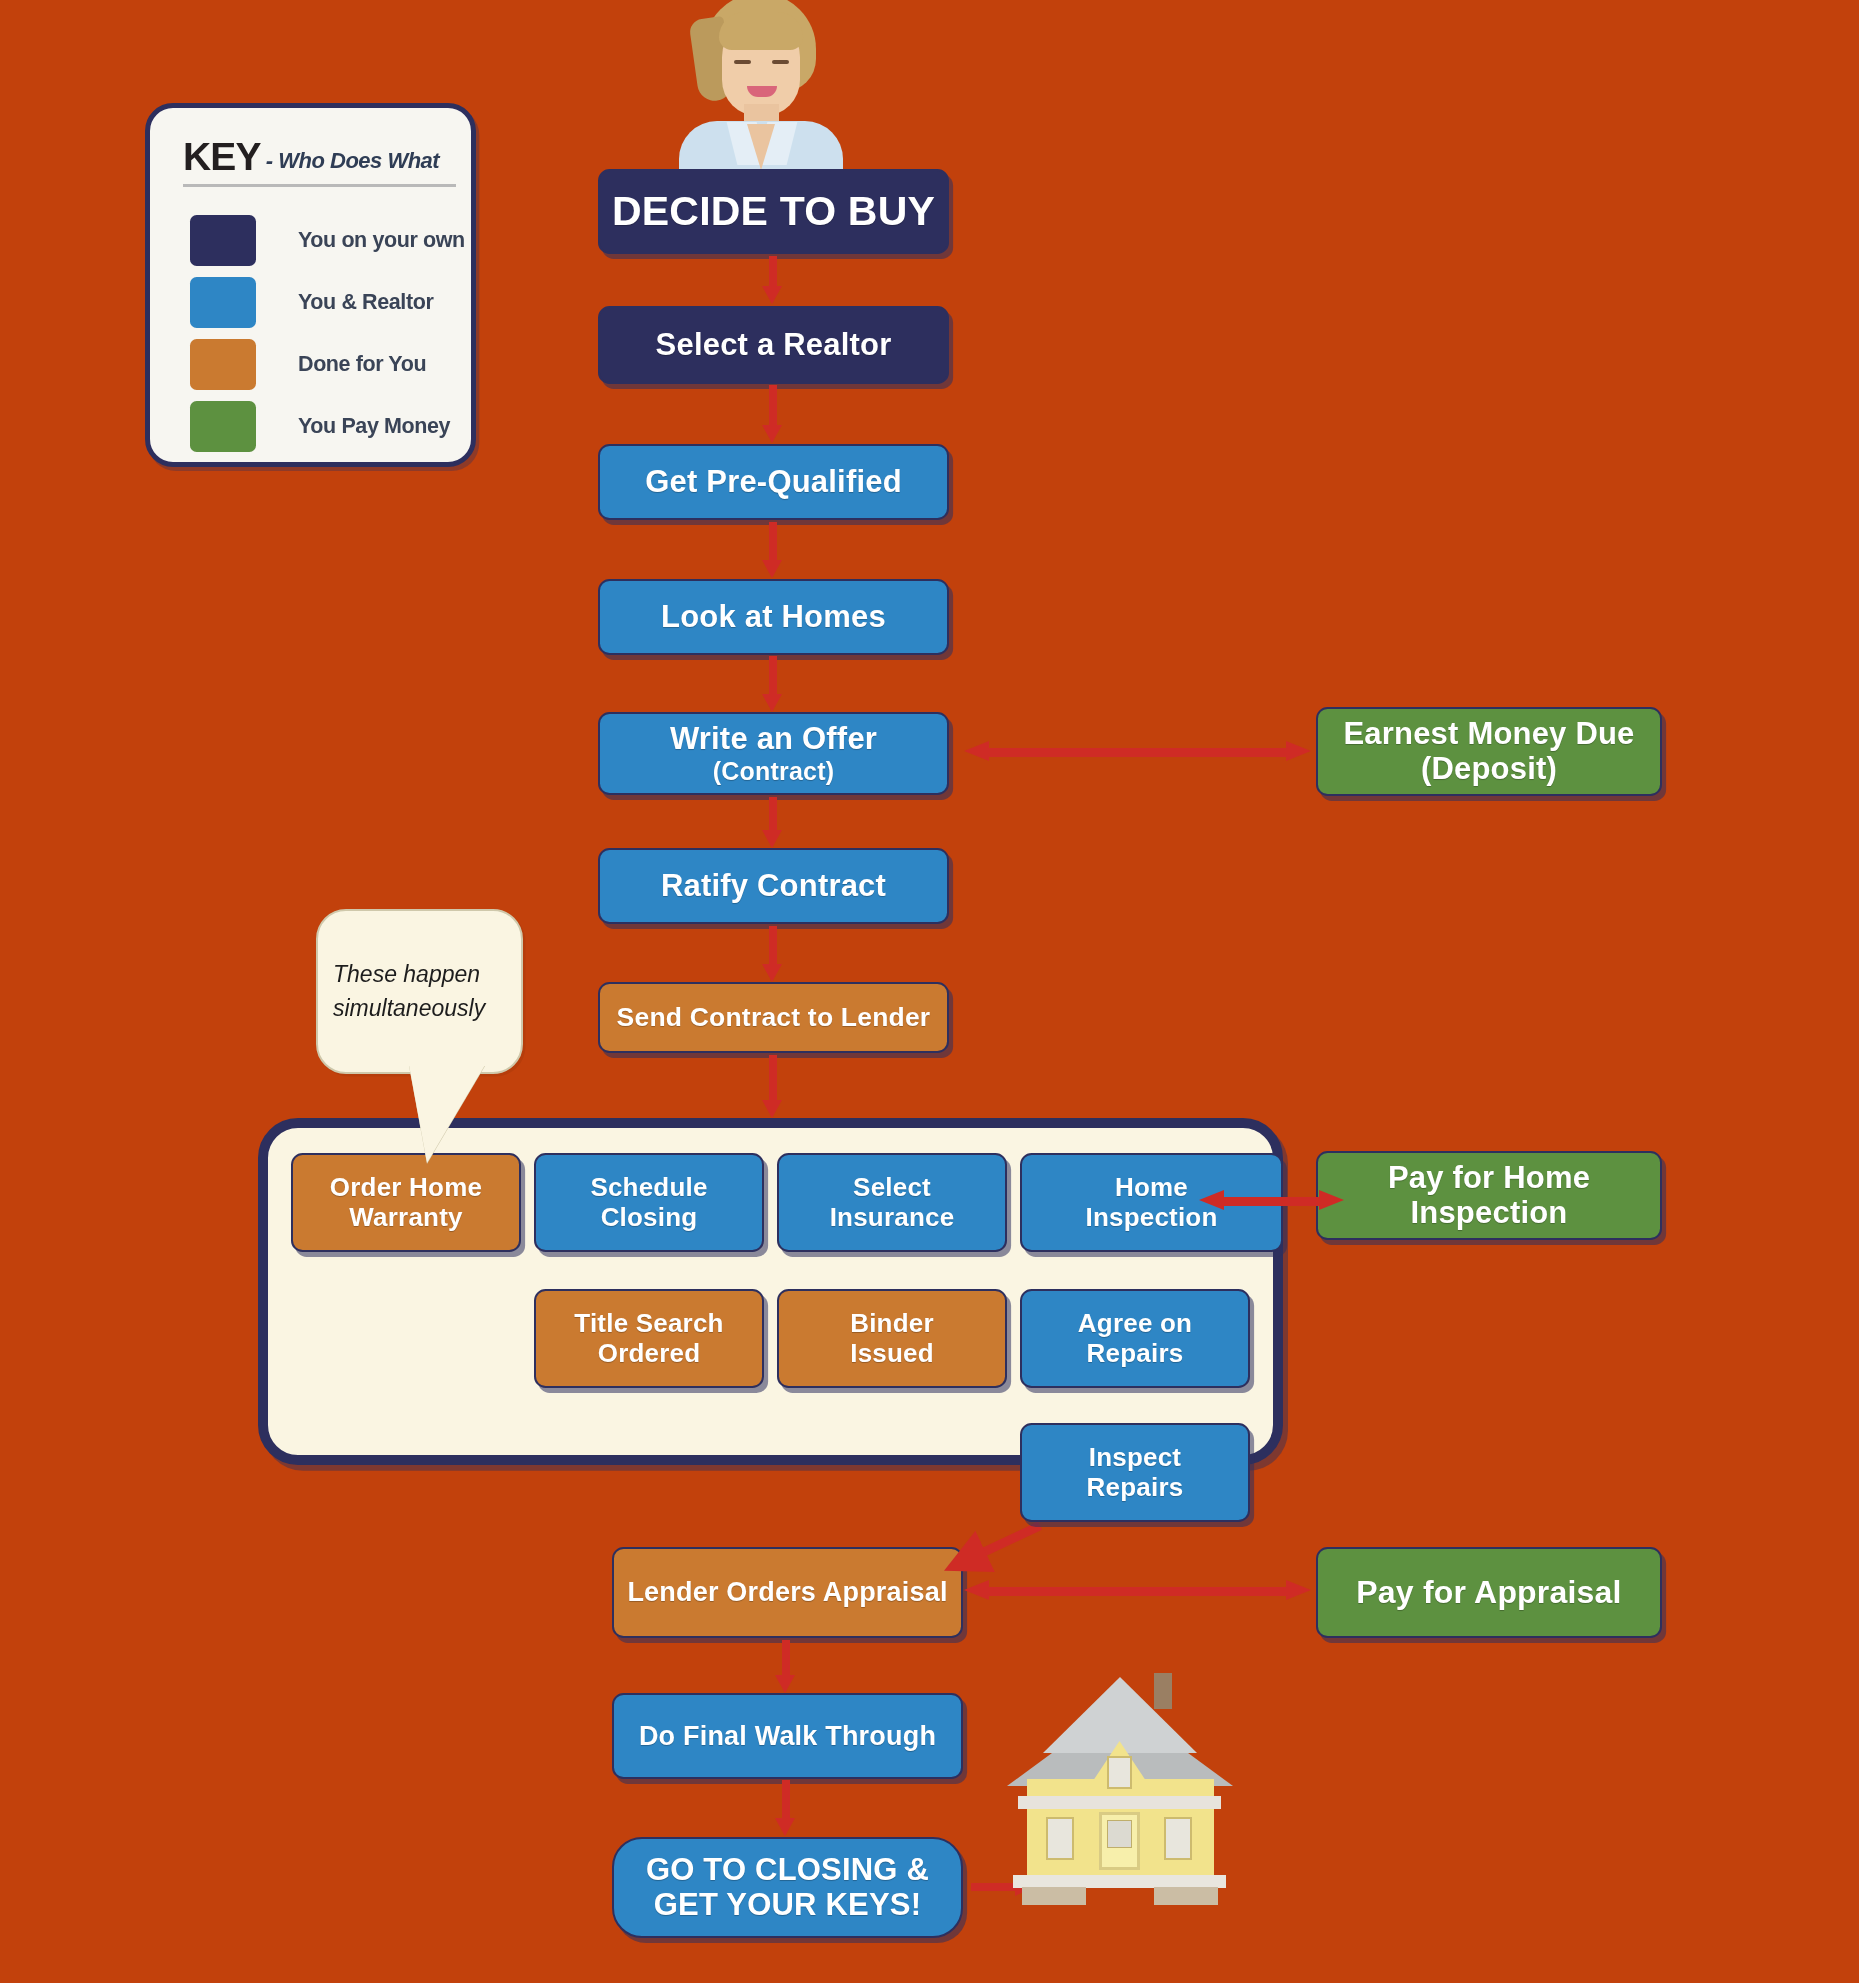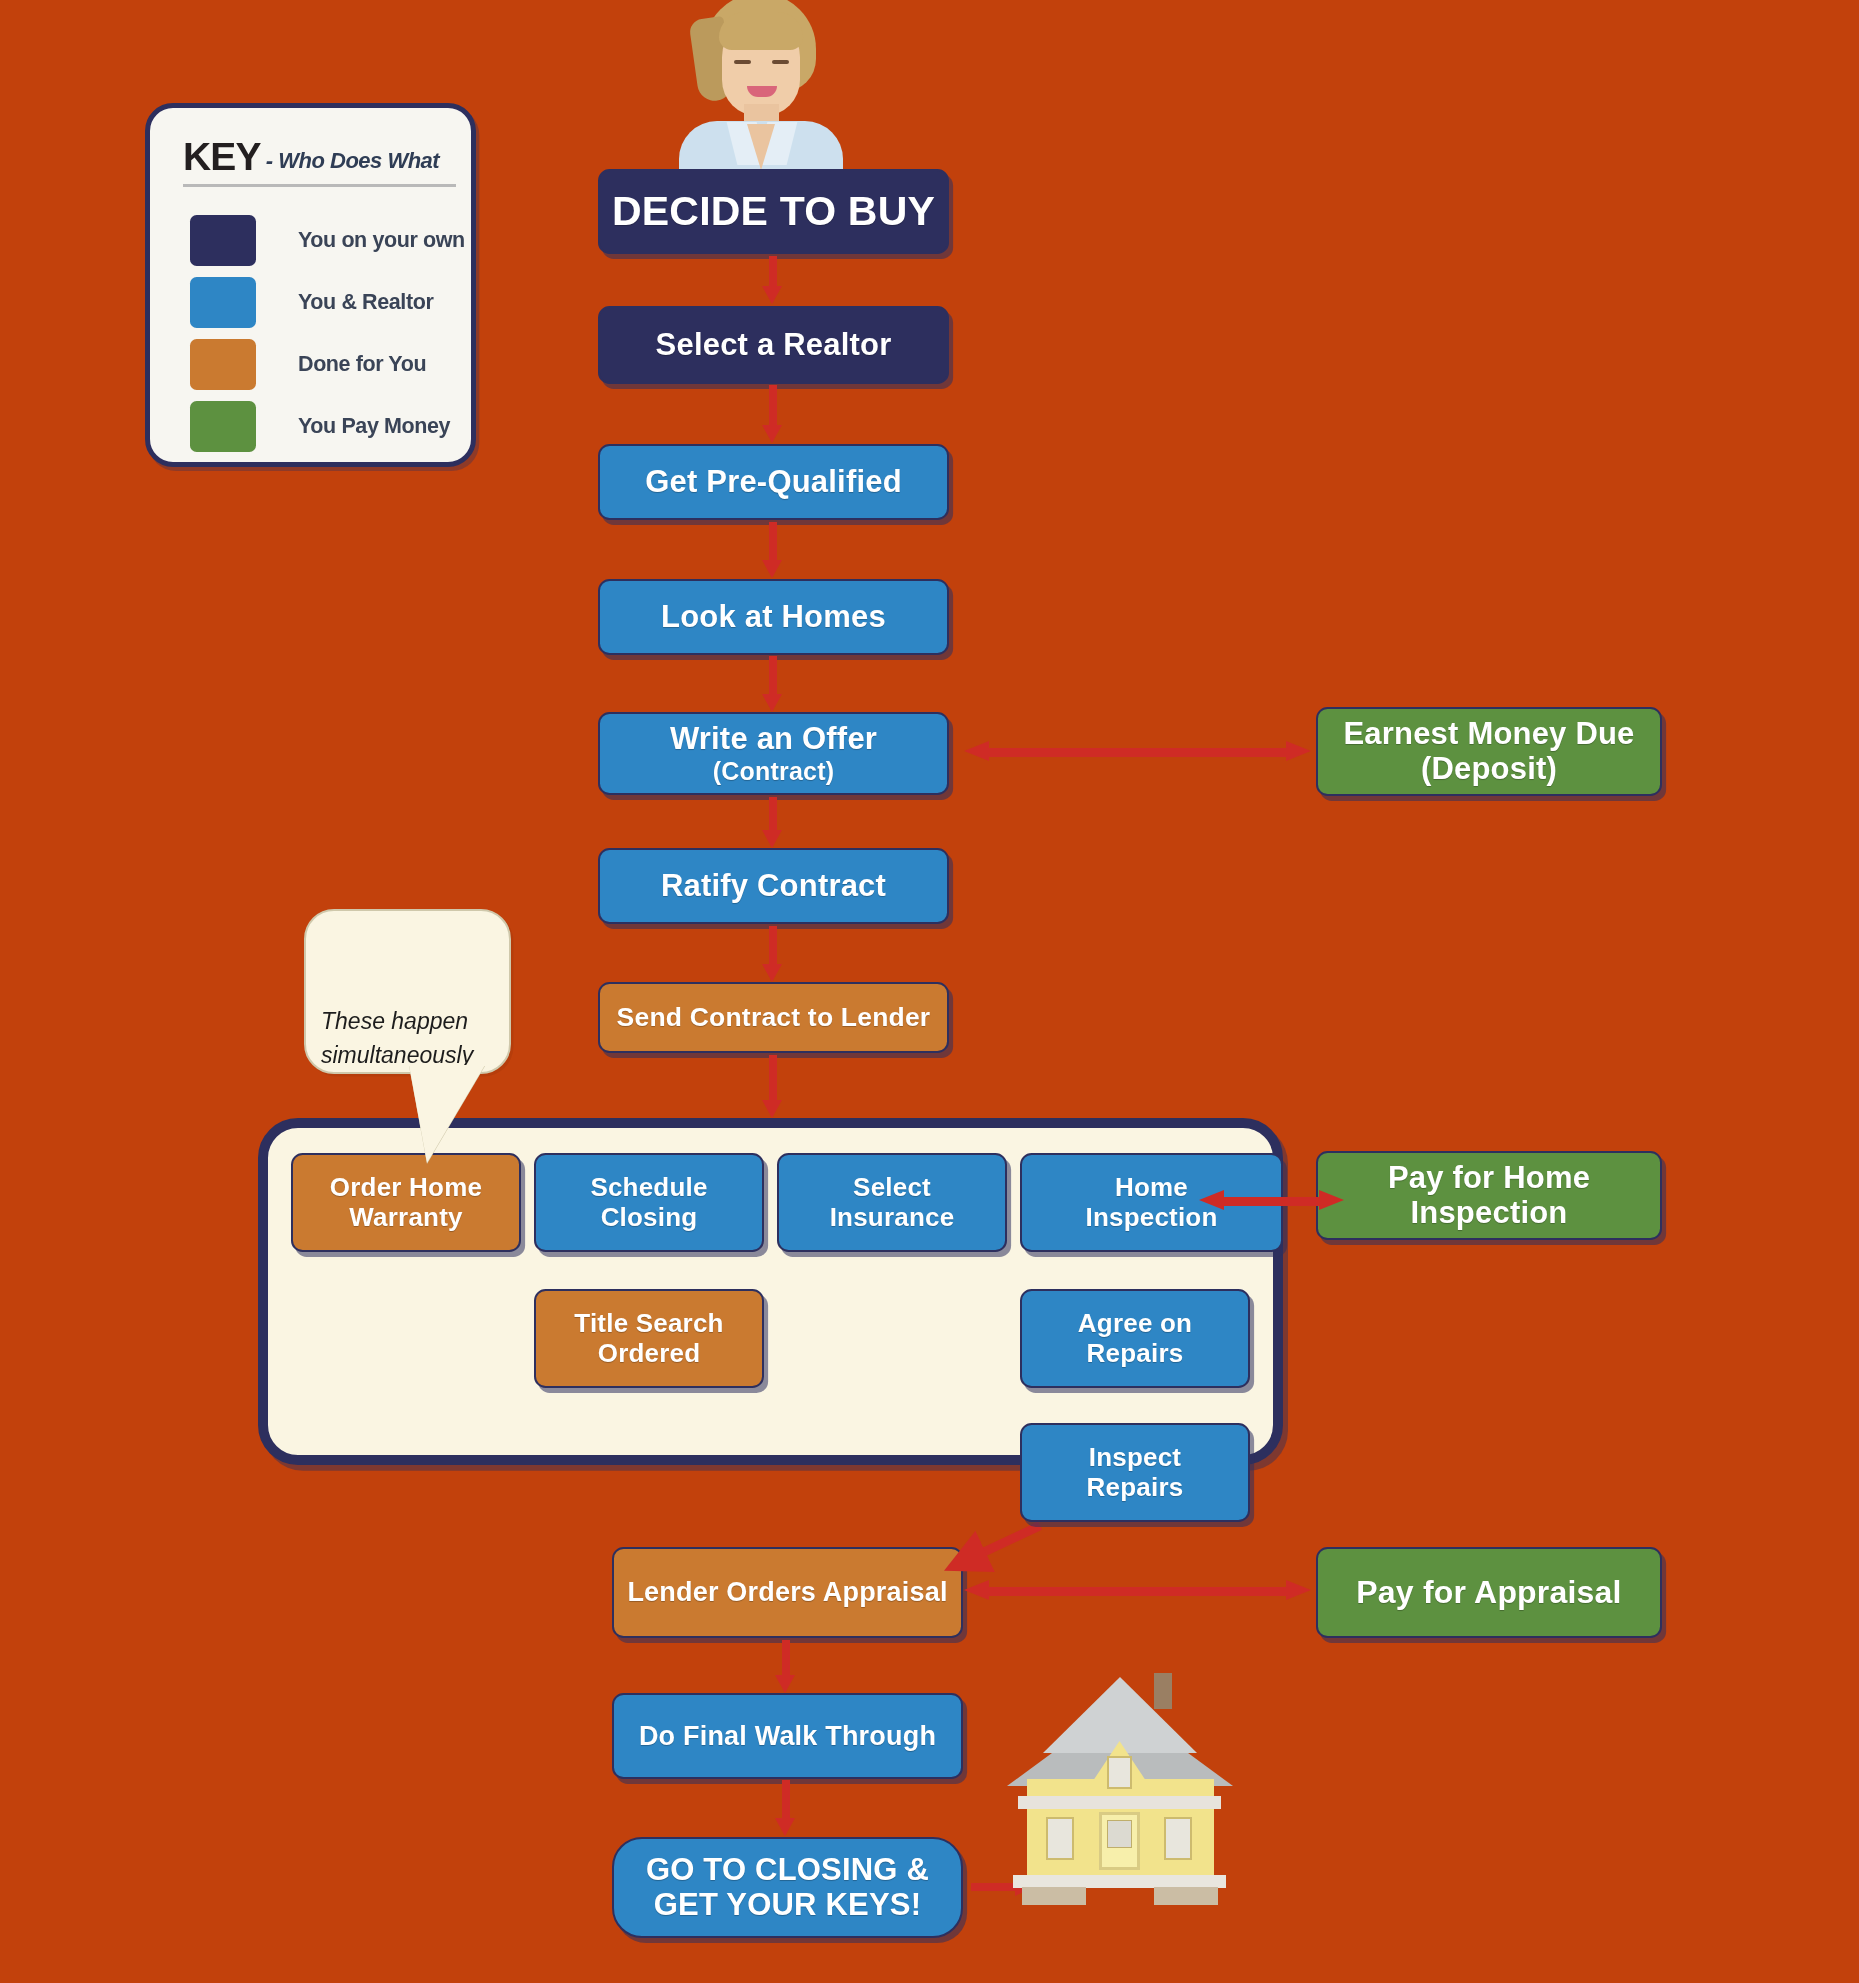--- a/index.html
+++ b/index.html
@@ -58,23 +58,23 @@
   #group-box {
     position:absolute; left:258px; top:1118px; width:1025px; height:347px;
     background:#faf5e2;
     border:10.7px solid #2d2f5e;
     border-radius:40px;
     box-shadow:5px 5.8px 0 rgba(45,47,94,.45);
   }
 
   
   #bubble {
-    position:absolute; left:304px; top:909px; width:207px; height:165px;
+    position:absolute; left:316px; top:909px; width:207px; height:165px;
     background:#faf5e2; border:2.5px solid #cfc8ab; border-radius:30px;
-    display:flex; align-items:flex-end; justify-content:center;
+    display:flex; align-items:center; justify-content:center;
     box-shadow:2.5px 2.5px 0 rgba(0,0,0,.06);
   }
   #bubble .btxt {
     font-style:italic; font-size:23px; color:#1d1d1d; text-align:left;
     line-height:1.45; padding:0 15px; font-weight:400;
   }
   #bubble-tail {
     position:absolute; left:409px; top:1065px; width:0; height:0;
     border-left:18px solid transparent;
     border-right:58px solid transparent;
@@ -242,20 +242,24 @@
   </div>
   <div class="node blue" style="left:1020px; top:1153px; width:263px; height:99px; font-size:26px;">
     <span>Home</span>
     <span>Inspection</span>
   </div>
 
   <div class="node orange" style="left:534px; top:1289px; width:230px; height:99px; font-size:26px;">
     <span>Title Search</span>
     <span>Ordered</span>
   </div>
+  <div class="node orange" style="left:777px; top:1289px; width:230px; height:99px; font-size:26px;">
+    <span>Binder</span>
+    <span>Issued</span>
+  </div>
   <div class="node blue" style="left:1020px; top:1289px; width:230px; height:99px; font-size:26px;">
     <span>Agree on</span>
     <span>Repairs</span>
   </div>
 
   <div class="node blue" style="left:1020px; top:1423px; width:230px; height:99px; font-size:26px; z-index:8;">
     <span>Inspect</span>
     <span>Repairs</span>
   </div>
 

